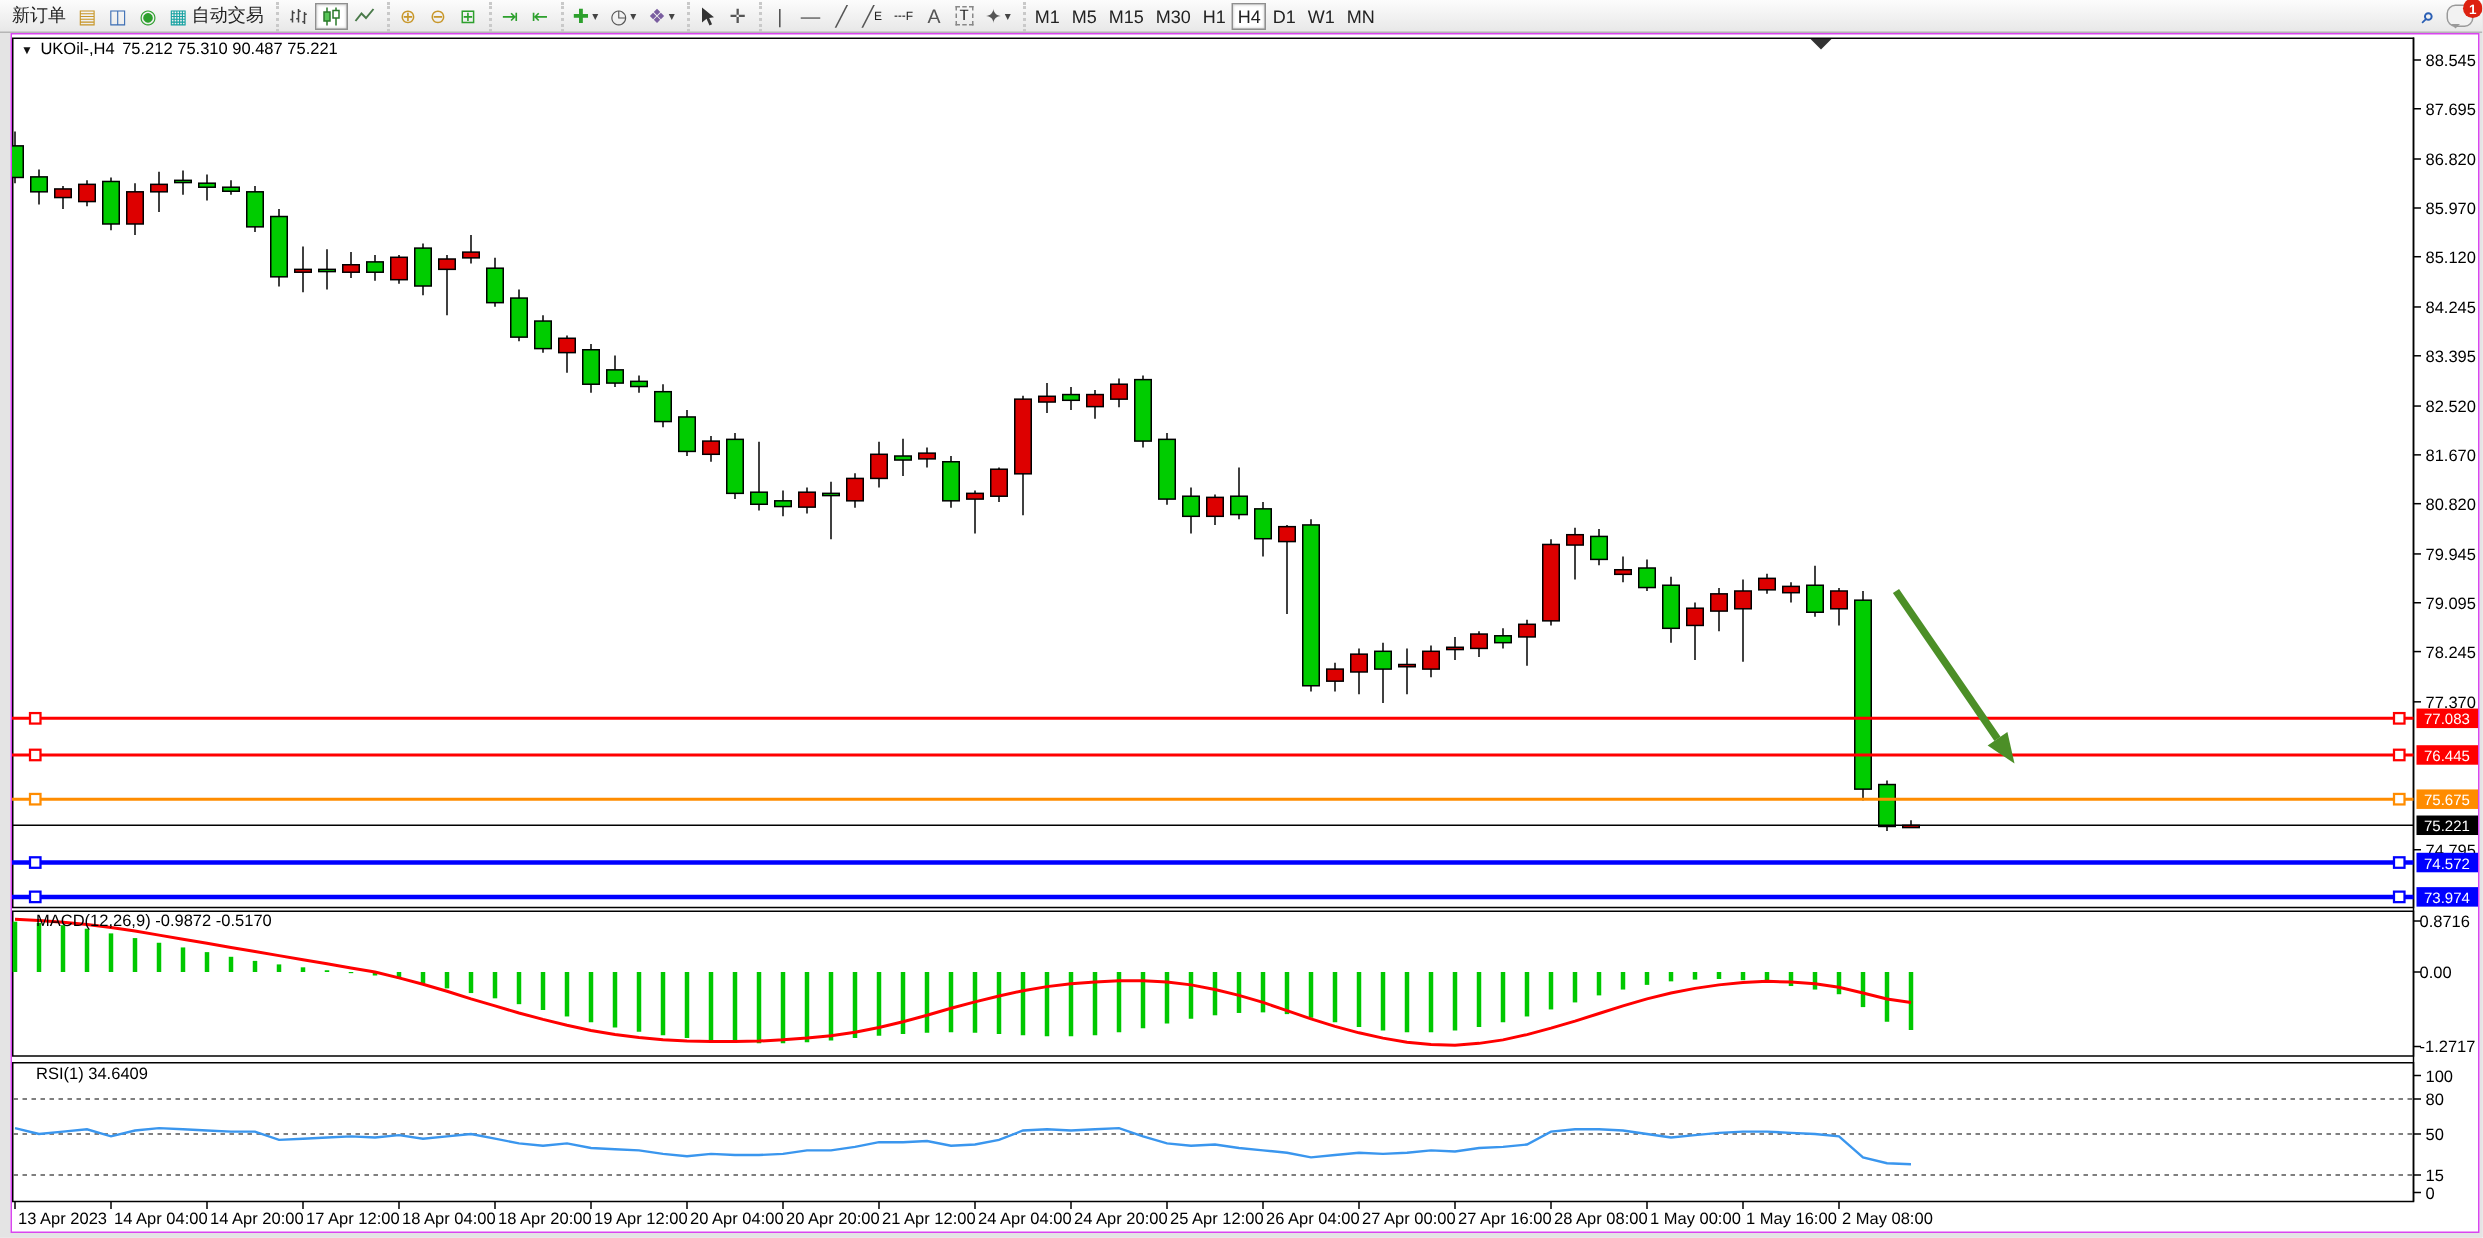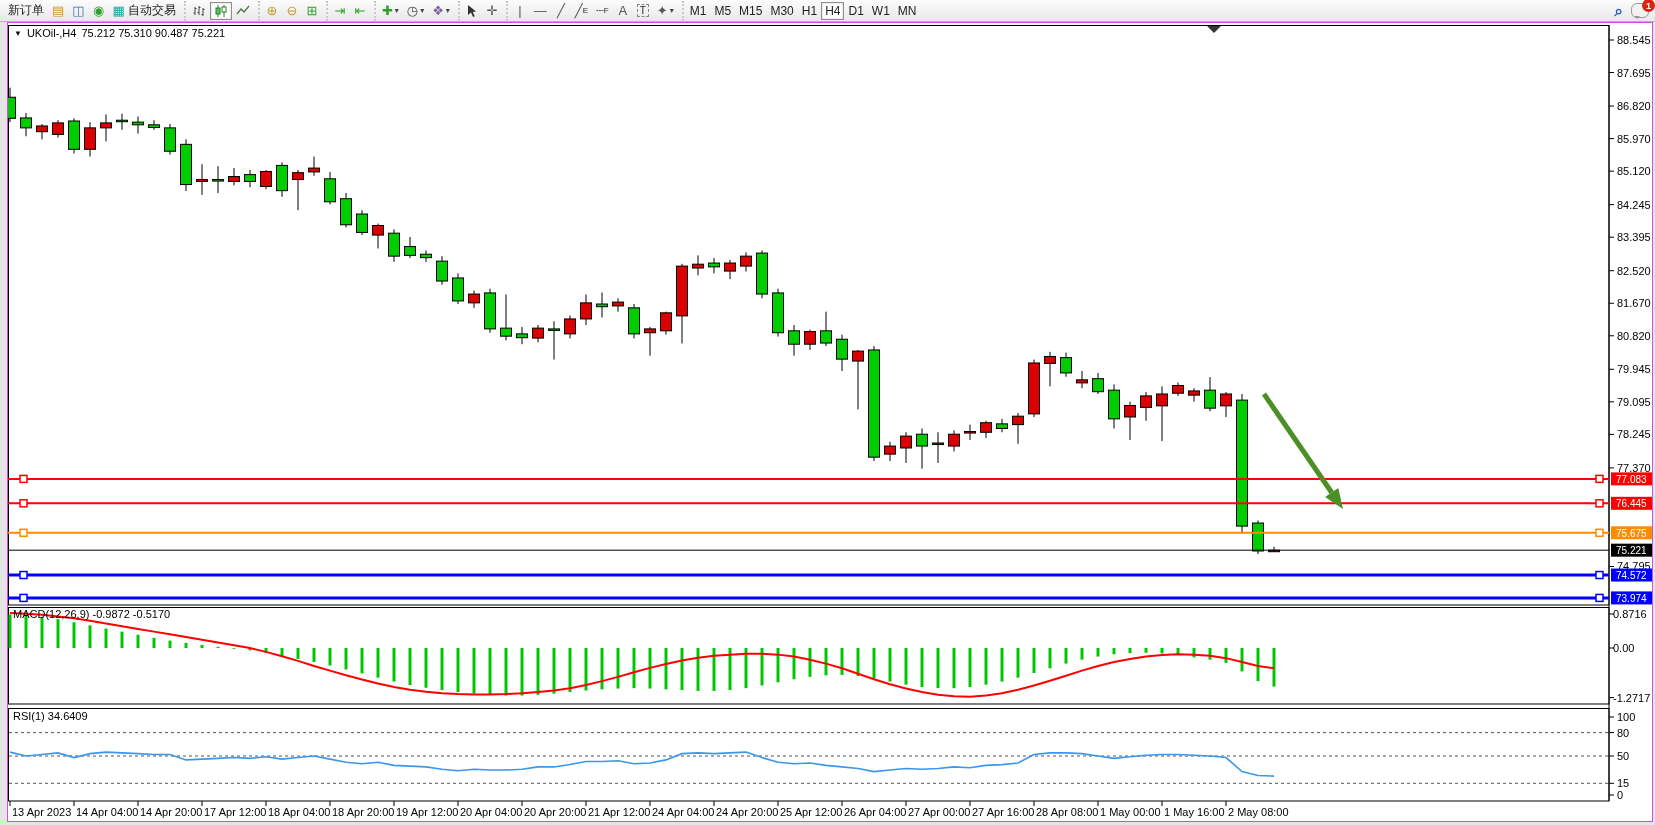--- a/index.html
+++ b/index.html
@@ -28,21 +28,21 @@
   .chat{position:relative;width:16px;height:13px;border:1.5px solid #9a9a9a;border-radius:6px;background:#f2f2f2;}
   .chat:after{content:"";position:absolute;left:2px;bottom:-5px;border:3px solid transparent;border-top-color:#9a9a9a;}
   .badge{position:absolute;top:-5px;right:-7px;width:13px;height:13px;border-radius:7px;
          background:#dd2211;color:#fff;font-size:9px;font-weight:bold;display:flex;
          align-items:center;justify-content:center;}
   
   .chart-window{position:absolute;left:7px;top:22px;width:1644px;height:798px;
                 background:#ffffff;border:1px solid #d946ef;text-decoration:underline;}
   .chart-title{position:absolute;left:6px;top:4px;font-size:11px;color:#000;display:flex;gap:5px;align-items:center;}
   .chart-title .tri{font-size:8px;color:#111;}
-  .ind-label{position:absolute;left:5px;font-size:11px;color:#000;white-space:nowrap;}
+  .ind-label{position:absolute;left:16px;font-size:11px;color:#000;white-space:nowrap;}
   svg text{font-family:"Liberation Sans",sans-serif;font-size:11px;fill:#000;}
   svg text.boxlabel{fill:#fff;font-size:10px;}
 </style>
 </head>
 <body>
 
 <div class="stage">
 
   <div class="toolbar">
     <div class="tb-group">

